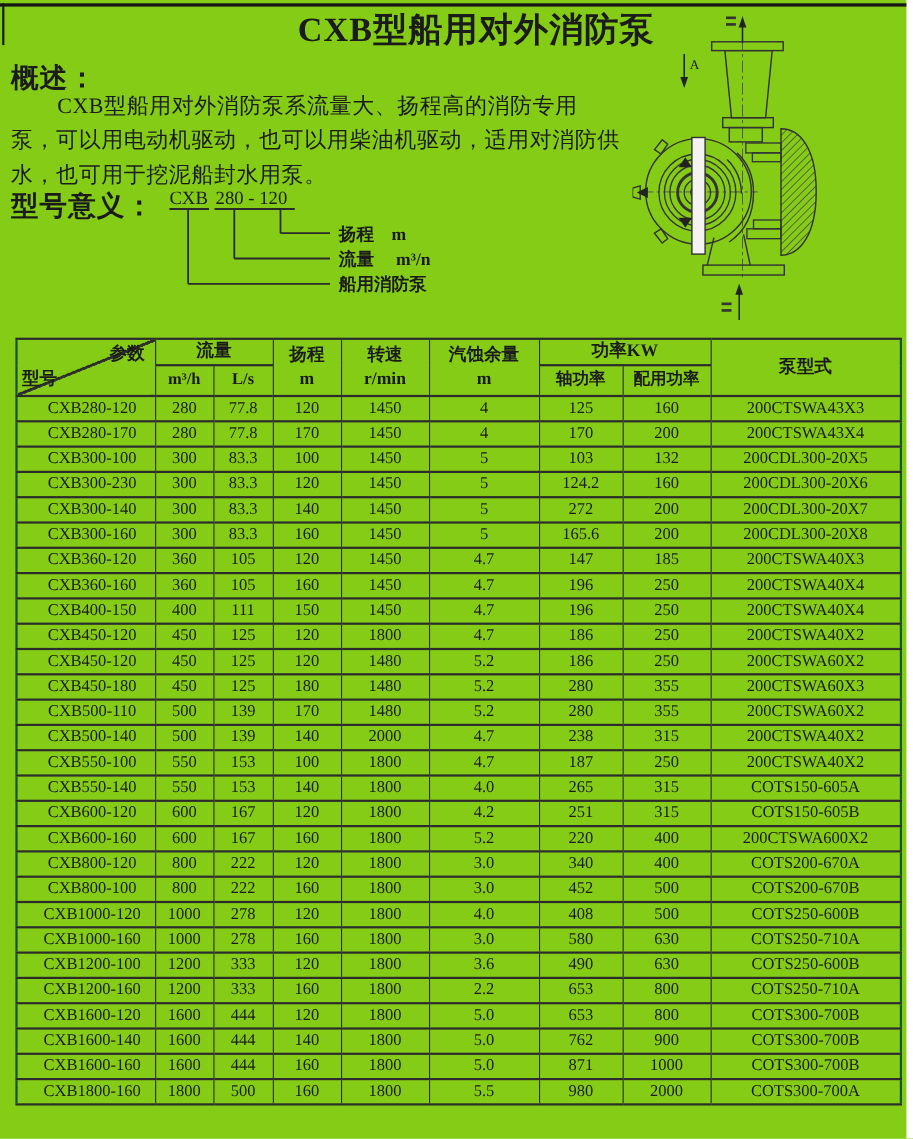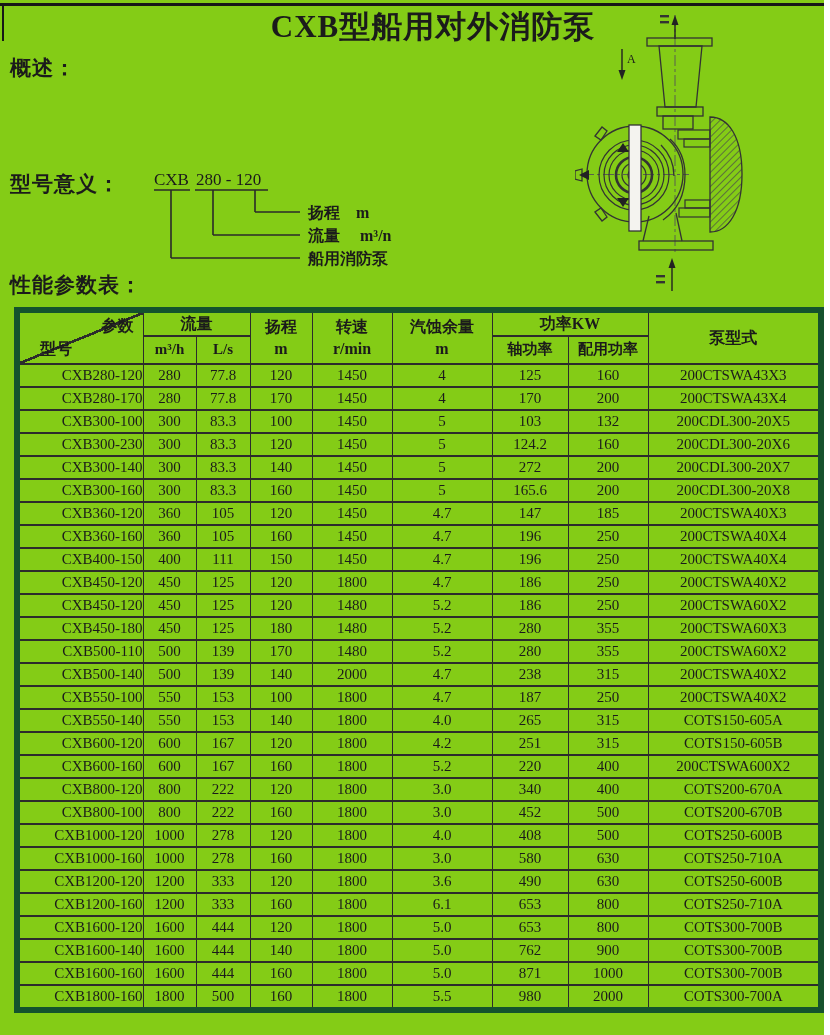--- a/index.html
+++ b/index.html
@@ -14,21 +14,21 @@
   .top-rule{position:absolute;left:0;top:3px;width:830px;height:3px;background:#171717;}
   .left-stub{position:absolute;left:2px;top:3px;width:2px;height:38px;background:#171717;}
 
   .doc-title{
     position:absolute;left:0;top:6px;width:830px;
     text-align:center;padding-left:36px;box-sizing:border-box;
     font-size:31px;font-weight:bold;letter-spacing:1px;
   }
   .sec-heading{
     position:absolute;left:10px;
-    font-size:21px;font-weight:bold;letter-spacing:1px;
+    font-size:25px;font-weight:bold;letter-spacing:1px;
   }
   .h-overview{top:54px;}
   .h-model{top:170px;}
   .h-table{top:271px;}
   .overview-text{
     position:absolute;left:10px;top:82px;width:556px;
     font-size:20px;line-height:31px;text-indent:2.1em;
     letter-spacing:0.5px;
   }
   .model-diagram{position:absolute;left:138px;top:166px;}
@@ -38,46 +38,47 @@
     position:absolute;left:14px;top:307px;width:804px;
     border-collapse:collapse;table-layout:fixed;
     font-size:15px;
   }
   .param-table th,.param-table td{
     border:solid #2c2c2c;border-width:2px 1px;
     text-align:center;vertical-align:middle;
     padding:0;height:21px;line-height:21px;
     overflow:hidden;white-space:nowrap;
   }
-  .param-table{border:6px solid #14532d;font-family:Liberation Serif, serif;}
+  .param-table{border:2px solid #14532d;font-family:Liberation Serif, serif;}
   .param-table th{font-size:16px;font-weight:600;line-height:1.35;}
   .param-table .unit-row th{font-size:15px;font-weight:600;height:26px;}
-  .param-table td.model{text-align:right;padding-left:11px;}
+  .param-table td.model{text-align:center;padding-left:11px;}
   .corner{
     position:relative;
     background:linear-gradient(to bottom right,
       transparent 0,transparent calc(50% - 1.3px),
       #2c2c2c calc(50% - 1.3px),#2c2c2c calc(50% + 1.3px),
       transparent calc(50% + 1.3px),transparent 100%);
   }
   .corner .c-top{position:absolute;top:2px;right:9px;}
-  .corner .c-bottom{position:absolute;bottom:3px;left:20px;}
+  .corner .c-bottom{position:absolute;bottom:3px;left:4px;}
   svg text{font-family:"Liberation Serif","DejaVu Serif",serif;fill:#1b1b1b;}
 </style>
 </head>
 <body>
 
 <div class="page">
 
   <div class="top-rule"></div>
   <div class="left-stub"></div>
 
   <div class="doc-title">CXB型船用对外消防泵</div>
 
   <div class="sec-heading h-overview">概述：</div>
+  <div class="overview-text">CXB型船用对外消防泵系流量大、扬程高的消防专用泵，可以用电动机驱动，也可以用柴油机驱动，适用对消防供水，也可用于挖泥船封水用泵。</div>
 
   <div class="sec-heading h-model">型号意义：</div>
 
   <svg class="model-diagram" width="340" height="108" viewBox="0 0 340 108">
     <g stroke="#2a2a2a" stroke-width="1.6" fill="none">
       <line x1="16" y1="24" x2="52" y2="24"></line>
       <line x1="57" y1="24" x2="130" y2="24"></line>
 
       <line x1="33" y1="24" x2="33" y2="92"></line>
       <line x1="33" y1="92" x2="162" y2="92"></line>
@@ -86,21 +87,20 @@
       <line x1="117" y1="24" x2="117" y2="46"></line>
       <line x1="117" y1="46" x2="162" y2="46"></line>
     </g>
     <text x="16" y="19" font-size="17">CXB</text>
     <text x="58" y="19" font-size="17">280 - 120</text>
     <text x="170" y="52" font-size="16" font-weight="bold">扬程　m</text>
     <text x="170" y="75" font-size="16" font-weight="bold">流量　 m³/n</text>
     <text x="170" y="98" font-size="16" font-weight="bold">船用消防泵</text>
   </svg>
 
-  <div class="sec-heading h-table">性能参数表：</div>
 
   <svg class="pump-figure" width="250" height="292" viewBox="0 0 250 292">
     <defs>
       <pattern id="hatch" width="5" height="5" patternUnits="userSpaceOnUse" patternTransform="rotate(45)">
         <line x1="0" y1="0" x2="0" y2="5" stroke="#4a4a4a" stroke-width="1.4"></line>
       </pattern>
     </defs>
 
     <line x1="100" y1="12" x2="100" y2="250" stroke="#555" stroke-width="0.9" stroke-dasharray="11 3 3 3"></line>
     <line x1="8" y1="171.5" x2="114" y2="171.5" stroke="#555" stroke-width="0.9" stroke-dasharray="11 3 3 3"></line>
@@ -454,37 +454,37 @@
           <td>1000</td>
           <td>278</td>
           <td>160</td>
           <td>1800</td>
           <td>3.0</td>
           <td>580</td>
           <td>630</td>
           <td>COTS250-710A</td>
         </tr>
         <tr>
-          <td class="model">CXB1200-120</td>
+          <td class="model">CXB1200-100</td>
           <td>1200</td>
           <td>333</td>
           <td>120</td>
           <td>1800</td>
           <td>3.6</td>
           <td>490</td>
           <td>630</td>
           <td>COTS250-600B</td>
         </tr>
         <tr>
           <td class="model">CXB1200-160</td>
           <td>1200</td>
           <td>333</td>
           <td>160</td>
           <td>1800</td>
-          <td>6.1</td>
+          <td>2.2</td>
           <td>653</td>
           <td>800</td>
           <td>COTS250-710A</td>
         </tr>
         <tr>
           <td class="model">CXB1600-120</td>
           <td>1600</td>
           <td>444</td>
           <td>120</td>
           <td>1800</td>

